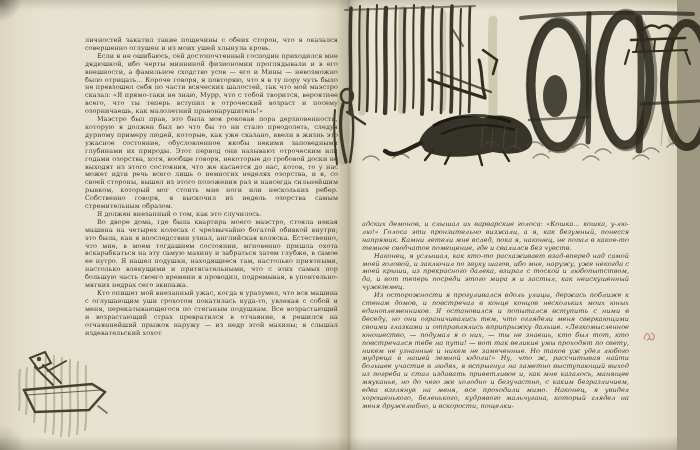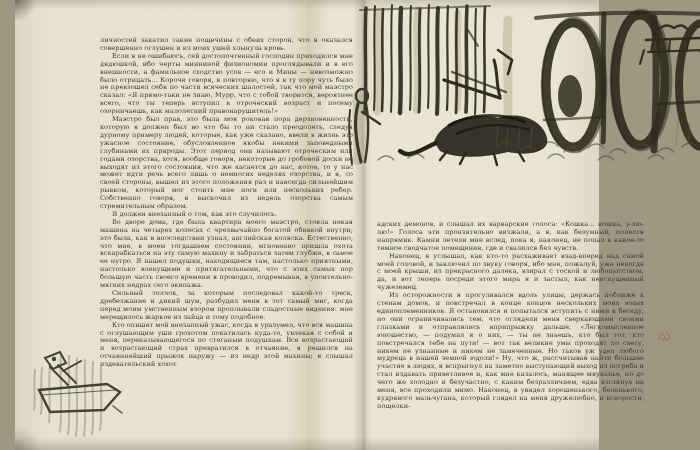--- a/index.html
+++ b/index.html
@@ -2,23 +2,22 @@
 <html><head>
 <meta charset="utf-8">
 <style>
   html,body{margin:0;padding:0;}
   body{
     width:700px;height:450px;overflow:hidden;
     background:#9e9782;
     font-family:"DejaVu Serif","Liberation Serif",serif;
   }
   .spread{
-    position:relative;width:584px;height:450px;
+    position:relative;width:677px;height:450px;
     background:linear-gradient(90deg,#ddd7c2 0%,#e7e2cf 6%,#e8e3d0 46%,#ddd6bf 49.6%,#d6cfb8 50.4%,#eae5d3 54%,#e9e4d2 93%,#ded8c3 100%);
-    margin-left:15px;
   }
   .spread::before{ 
     content:"";position:absolute;inset:0;pointer-events:none;
     background:
       radial-gradient(circle at 0 0, rgba(46,42,32,.55), rgba(46,42,32,0) 22px),
       radial-gradient(circle at 0 450px, rgba(46,42,32,.30), rgba(46,42,32,0) 26px),
       radial-gradient(circle at 700px 450px, rgba(46,42,32,.25), rgba(46,42,32,0) 30px),
       linear-gradient(180deg, rgba(90,84,62,.22) 0%, rgba(90,84,62,0) 2.2%),
       linear-gradient(0deg, rgba(90,84,62,.28) 0%, rgba(90,84,62,0) 3%);
   }
@@ -31,40 +30,39 @@
   .page.left{left:0;width:345px;}
   .page.right{left:345px;width:355px;}
   .text-col{
     position:absolute;
     color:#3b362a;
     font-size:6.5px;line-height:7.9px;
     text-align:justify;
     letter-spacing:.05px;
   }
   .text-col.left-col{left:85px;top:37px;width:253px;}
-  .text-col.right-col{left:17px;top:221px;width:267px;}
+  .text-col.right-col{left:17px;top:221px;width:267px;font-style:italic;}
   .para{margin:0;}
   .para.indent{text-indent:12px;}
   .illustration{position:absolute;left:-12px;top:0;}
   .doodle{position:absolute;left:12px;top:348px;}
   .red-mark{position:absolute;left:297px;top:330px;}
 </style>
 </head>
 <body>
 
 <div class="spread">
 
   <div class="page left">
     <div class="text-col left-col">
         <p class="para">личностей закатил такие пощечины с обеих сторон, что я оказался совершенно оглушен и из моих ушей хлынула кровь.</p>
         <p class="para indent">Если я не ошибаюсь, сей достопочтенный господин приходился мне дядюшкой, ибо черты минниной физиономии проглядывали и в его внешности, а фамильное сходство усов — его и Мины — невозможно было отрицать... Короче говоря, я повторяю, что я в ту пору чуть было не превзошел себя по части всяческих шалостей, так что мой маэстро сказал: «Я прямо-таки не знаю, Мурр, что с тобой творится, вероятнее всего, что ты теперь вступил в отроческий возраст и посему озорничаешь, как малолетний правонарушитель!»</p>
         <p class="para indent">Маэстро был прав, это была моя роковая пора дерзновенности, которую я должен был во что бы то ни стало преодолеть, следуя дурному примеру людей, которые, как уже сказано, ввели в жизнь это ужасное состояние, обусловленное якобы некими заповедными глубинами их природы. Этот период они называют отроческим или годами озорства, хотя, вообще говоря, некоторые до гробовой доски не выходят из этого состояния, что же касается до нас, котов, то у нас может идти речь всего лишь о немногих неделях озорства, и я, со своей стороны, вышел из этого положения раз и навсегда сильнейшим рывком, который мог стоить мне ноги или нескольких ребер. Собственно говоря, я выскочил из недель озорства самым стремительным образом.</p>
         <p class="para indent">Я должен внезапный о том, как это случилось.</p>
         <p class="para indent">Во дворе дома, где была квартира моего маэстро, стояла некая машина на четырех колесах с чрезвычайно богатой обивкой внутри; это была, как я впоследствии узнал, английская коляска. Естественно, что мне, в моем тогдашнем состоянии, мгновенно пришла охота вскарабкаться на эту самую махину и забраться затем глубже, в самое ее нутро. Я нашел подушки, находящиеся там, настолько приятными, настолько влекущими и притягательными, что с этих самых пор большую часть своего времени я проводил, подремывая, в упоительно-мягких недрах сего экипажа.</p>
-        <p class="para indent">Сильный толчок, за которым последовал какой-то треск, дребезжание и дикий шум, разбудил меня в тот самый миг, когда перед моим умственным взором проплывали сладостные видения: мне мерещилось жаркое из зайца и тому подобное.</p>
         <p class="para indent">Кто опишет мой внезапный ужас, когда я уразумел, что вся машина с оглушающим уши грохотом покатилась куда-то, увлекая с собой и меня, перекатывающегося по стеганым подушкам. Все возрастающий и возрастающий страх превратился в отчаяние, я решился на отчаяннейший прыжок наружу — из недр этой махины; я слышал издевательский хохот</p>
       </div>
 
     <svg class="doodle" width="112" height="92" viewBox="0 0 112 92">
       <g stroke="#8f8c6a" stroke-width="2" fill="none" opacity="0.5" stroke-linecap="round">
         <path d="M34,6 C32,28 36,56 33,84"></path>
         <path d="M42,8 C41,30 44,60 41,86"></path>
         <path d="M50,10 C48,34 52,62 49,88"></path>
         <path d="M58,12 C57,36 60,64 57,88"></path>
         <path d="M66,14 C64,38 68,64 65,86"></path>
@@ -187,21 +185,21 @@
           <path d="M160,128 l-2,20"></path>
           <path d="M172,126 l-2,22"></path>
         <path d="M184,128 l-2,20"></path>
           <path d="M330,120 l-2,26"></path>
           <path d="M342,122 l-2,24"></path>
       </g>
     </svg>
 
     <div class="text-col right-col">
         <p class="para">адских демонов, и слышал их варварские голоса: «Кошка... кошка, у-лю-лю!» Голоса эти пронзительно визжали, а я, как безумный, понесся напрямик. Камни летели мне вслед, пока я, наконец, не попал в какое-то темное сводчатое помещение, где и свалился без чувств.</p>
-        <p class="para indent">Наконец, я услышал, как кто-то расхаживает взад-вперед над самой моей головой, и заключил по звуку говоря, ибо мне, пожалуй, уже некогда с моей крыши, из прекрасного далека, взирал с тоской и любопытством, да, и вот теперь посреди этого мира я и застыл, как неискушенный чужеземец.</p>
+        <p class="para indent">Наконец, я услышал, как кто-то расхаживает взад-вперед над самой моей головой, и заключил по звуку шагов, ибо мне, наружу, уже некогда с моей крыши, из прекрасного далека, взирал с тоской и любопытством, да, и вот теперь посреди этого мира я и застыл, как неискушенный чужеземец.</p>
         <p class="para indent">Из осторожности я прогуливался вдоль улицы, держась поближе к стенам домов, и повстречал в конце концов нескольких моих юных единоплеменников. Я остановился и попытался вступить с ними в беседу, но они ограничивались тем, что оглядели меня сверкающими своими глазками и отправлялись вприпрыжку дальше. «Легкомысленное юношество, — подумал я о них, — ты не знаешь, кто был тот, кто повстречался тебе на пути! — вот так великие умы проходят по свету, никем не узнанные и никем не замеченные. Но таков уж удел любого мудреца в нашей земной юдоли!» Ну, что ж, рассчитывая найти большее участие в людях, я вспрыгнул на заметно выступающий выход из погреба и стал издавать приветливое и, как мне казалось, манящее мяуканье, но до чего же холодно и безучастно, с каким безразличием, едва взглянув на меня, все проходили мимо. Наконец, я увидел хорошенького, беленького, кудрявого мальчугана, который глядел на меня дружелюбно, и вскорости, пощелки-</p>
       </div>
 
     <svg class="red-mark" width="14" height="12" viewBox="0 0 14 12">
       <path d="M2,9 Q4,1 7,5 Q9,9 5,10 M9,3 q4,1 3,5 q-1,3 -4,1" stroke="#b85441" stroke-width="1.1" fill="none" opacity="0.65" stroke-linecap="round"></path>
     </svg>
   </div>
 </div>
 
 </body></html>

